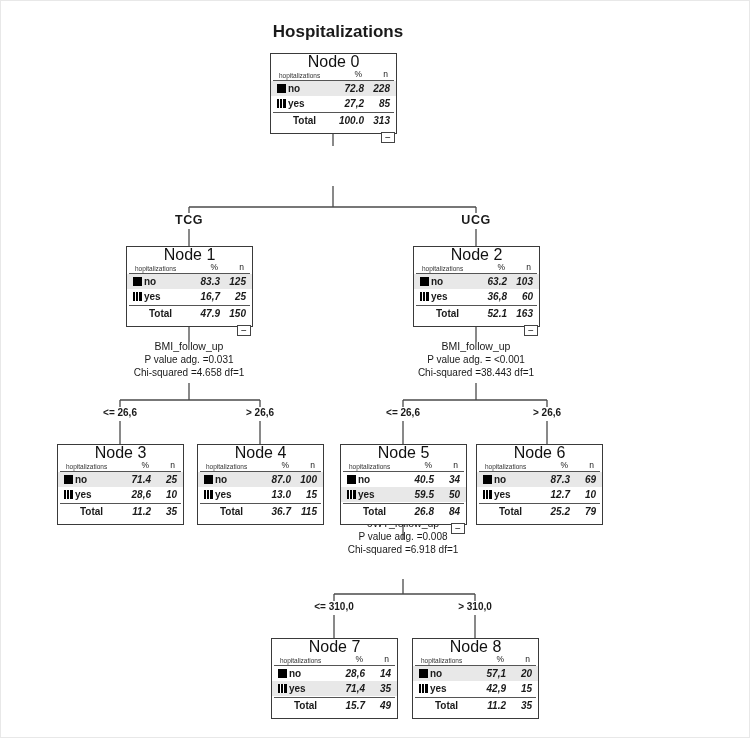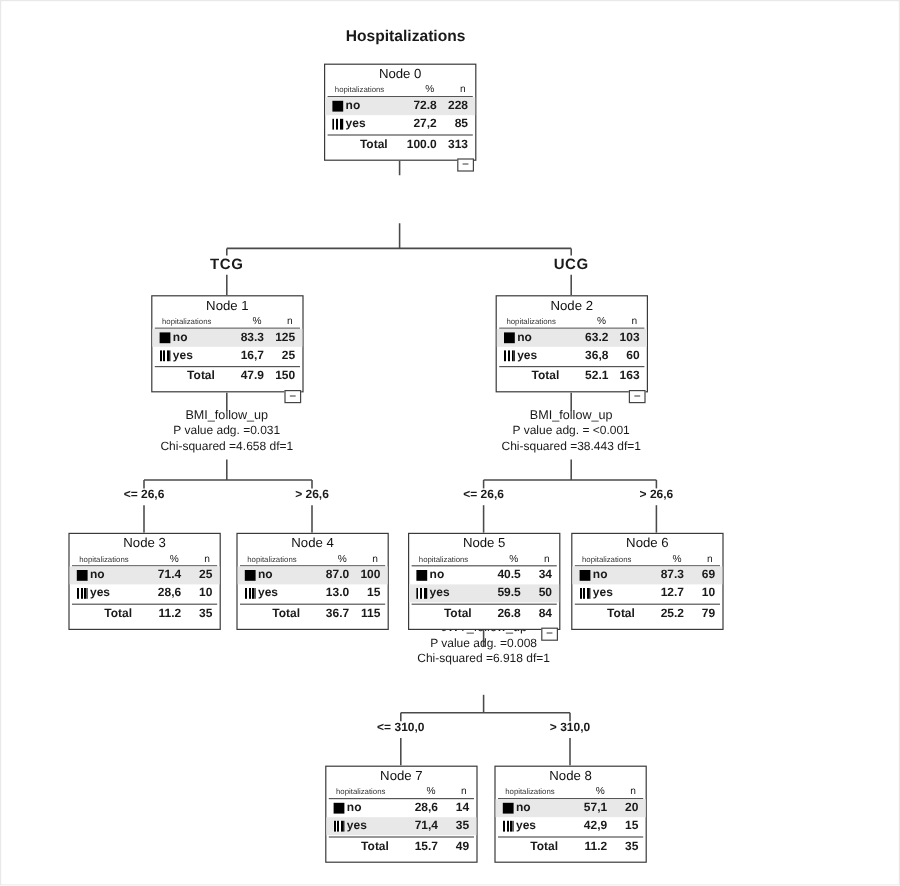--- a/index.html
+++ b/index.html
@@ -1,39 +1,39 @@
 <!DOCTYPE html>
 <html><head>
 <meta charset="utf-8">
 <style>
   html,body{margin:0;padding:0;background:#fff;}
   body{font-family:"Liberation Sans","DejaVu Sans",sans-serif;color:#1a1a1a;}
   .stage{position:relative;width:750px;height:738px;background:#fff;border:1px solid #e8e8e8;box-sizing:border-box;overflow:hidden;}
   svg.wires{position:absolute;left:0;top:0;width:750px;height:738px;}
   svg.wires line{stroke:#4a4a4a;stroke-width:1.3;}
 
-  .chart-title{position:absolute;transform:translateX(-50%);font-size:13px;font-weight:bold;white-space:nowrap;}
+  .chart-title{position:absolute;transform:translateX(-50%);font-size:17px;font-weight:bold;white-space:nowrap;}
 
   .split{position:absolute;transform:translateX(-50%);text-align:center;font-size:10px;line-height:13px;white-space:nowrap;color:#191919;}
   .split .var{font-size:10.5px;}
 
   .branch-label{position:absolute;transform:translateX(-50%);font-size:10px;font-weight:bold;white-space:nowrap;}
   .branch-label.group{font-size:12.5px;letter-spacing:.5px;}
 
   .node{position:absolute;width:127px;height:81px;box-sizing:border-box;border:1.5px solid #3a3a3a;background:#fff;padding-top:1px;}
-  .node-title{text-align:center;font-size:11px;line-height:14px;color:#111;}
+  .node-title{text-align:center;font-size:16px;line-height:14px;color:#111;}
   .thead{display:grid;grid-template-columns:1fr 34px 26px;align-items:end;padding:0 6px 1px 6px;border-bottom:1px solid #555;margin:0 2px;}
   .thead .cat{font-size:6.5px;color:#333;}
   .thead .pct,.thead .n{font-size:8.5px;text-align:right;}
   .trow{display:grid;grid-template-columns:11px 1fr 34px 26px;align-items:center;height:15px;padding:0 6px;font-size:10px;font-weight:bold;}
-  .trow .pct,.trow .n{text-align:right;}
+  .trow .pct,.trow .n{text-align:right;font-style:italic;}
   .trow.hl{background:#e8e8e8;}
   .sep{border-top:1px solid #555;margin:1px 2px 0 2px;}
   .trow.total{grid-template-columns:1fr 34px 26px;height:15px;}
-  .trow.total .lbl{padding-left:16px;text-align:center;}
+  .trow.total .lbl{padding-left:16px;}
   .icon{width:9px;height:9px;display:inline-block;}
   .icon.solid{background:#000;}
   .icon.striped{background:repeating-linear-gradient(90deg,#000 0 1.6px,#fff 1.6px 3.2px);border-right:1px solid #000;box-sizing:border-box;height:9px;width:9px;}
 
   .collapse{position:absolute;width:14px;height:11px;box-sizing:border-box;border:1px solid #444;background:#fff;font-size:10px;line-height:8px;padding:0;text-align:center;color:#111;font-family:inherit;cursor:pointer;}
 </style>
 </head>
 <body>
 
 <div class="stage">

